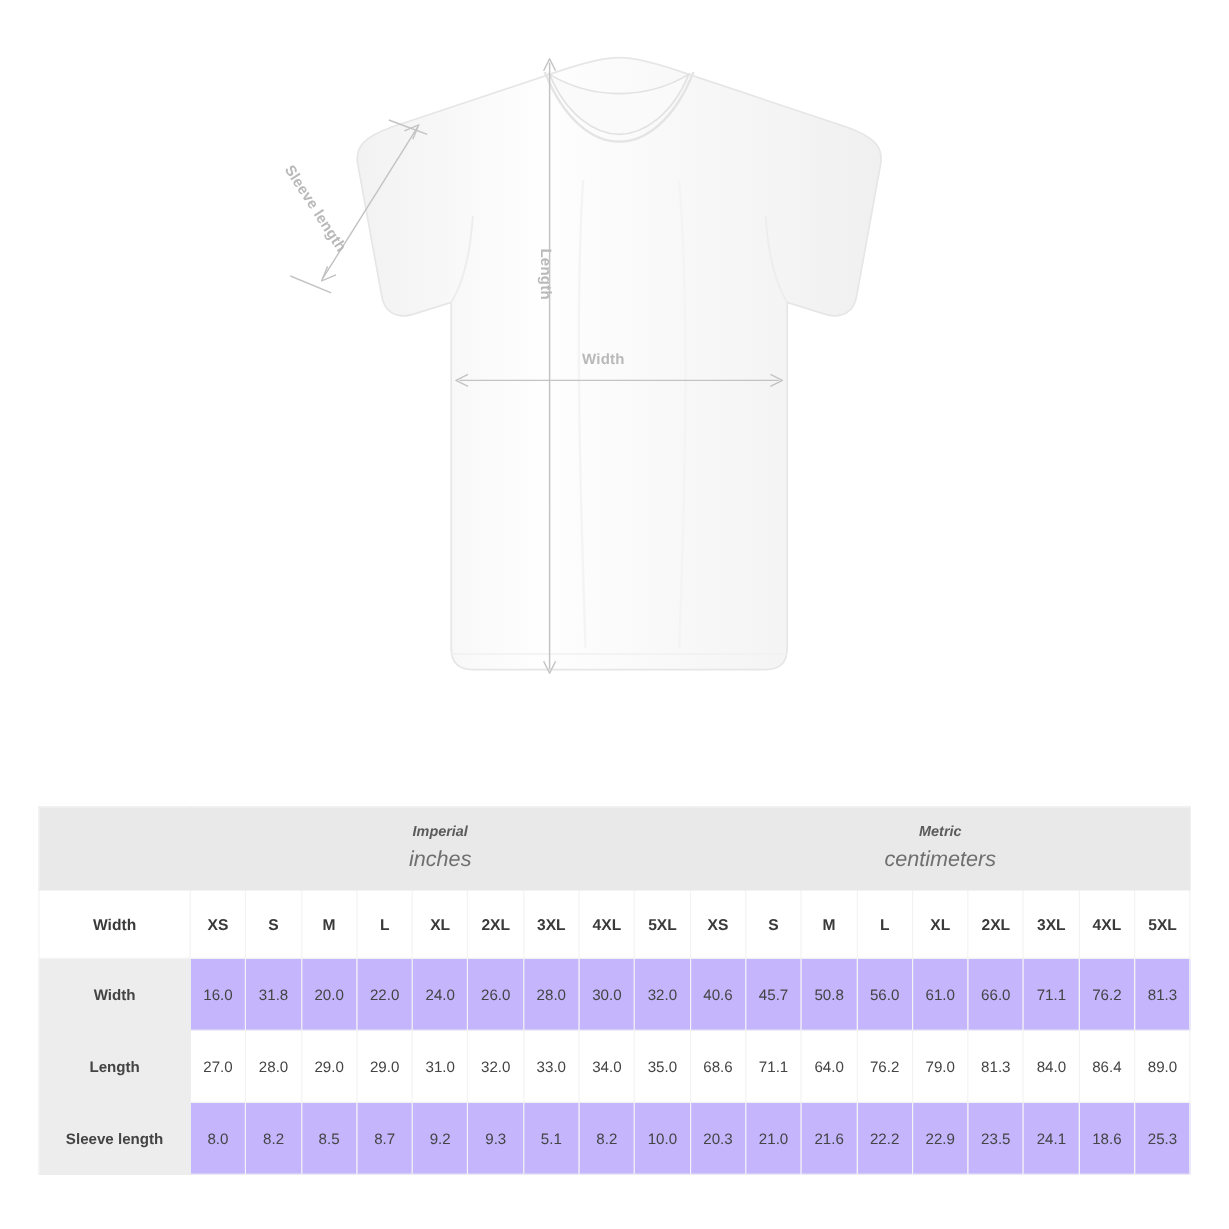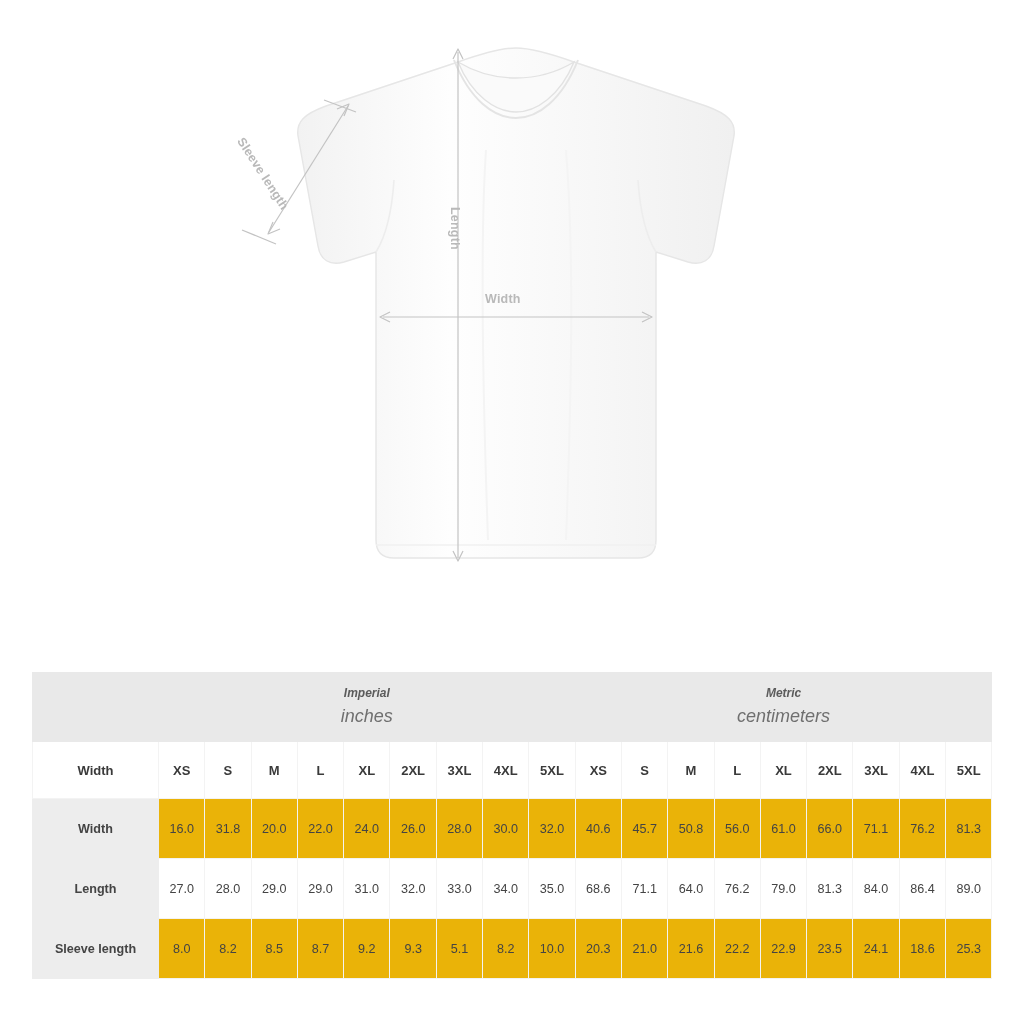--- a/index.html
+++ b/index.html
@@ -147,21 +147,21 @@
   .size-head-row .row-label {
     background: #ffffff !important;
     border: 1px solid #f3f3f3 !important;
   }
   .data-row td {
     height: 59px;
     color: #444;
     font-size: 12.6px;
   }
   .data-row.alt td {
-    background: #eab308;
+    background: #c4b5fd;
   }
   .data-row.alt .row-label {
     background: #ededed !important;
   }
 </style>
 </head>
 <body>
 
 <div class="page">
 

